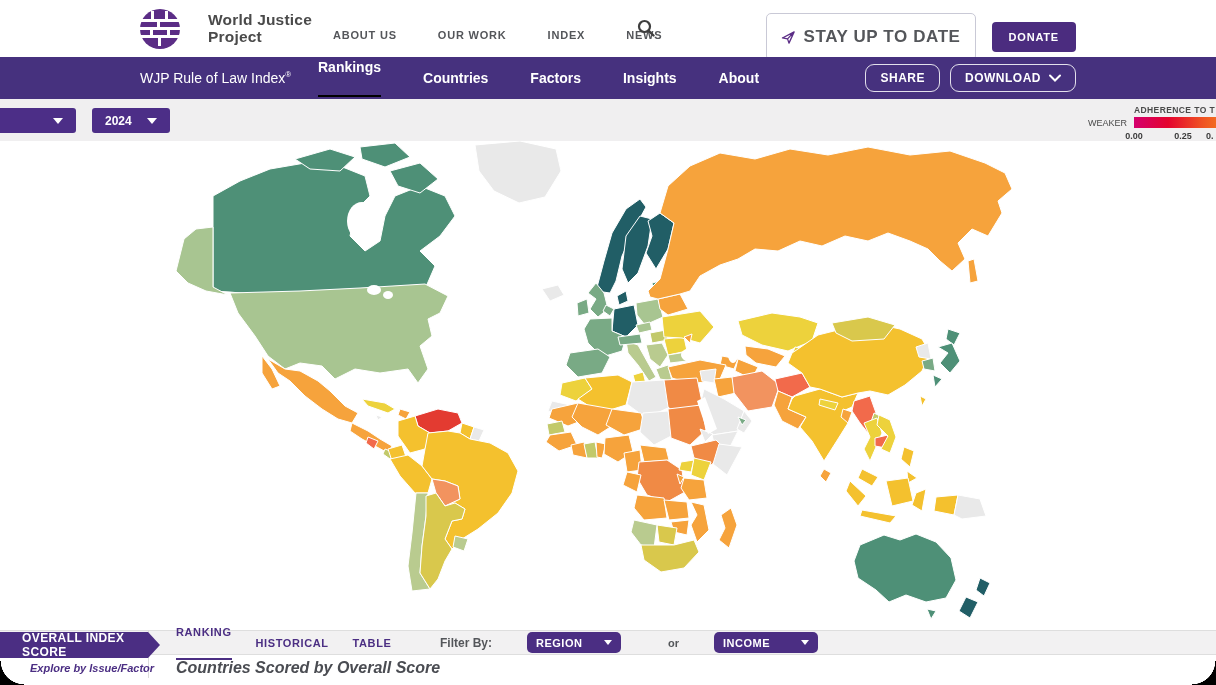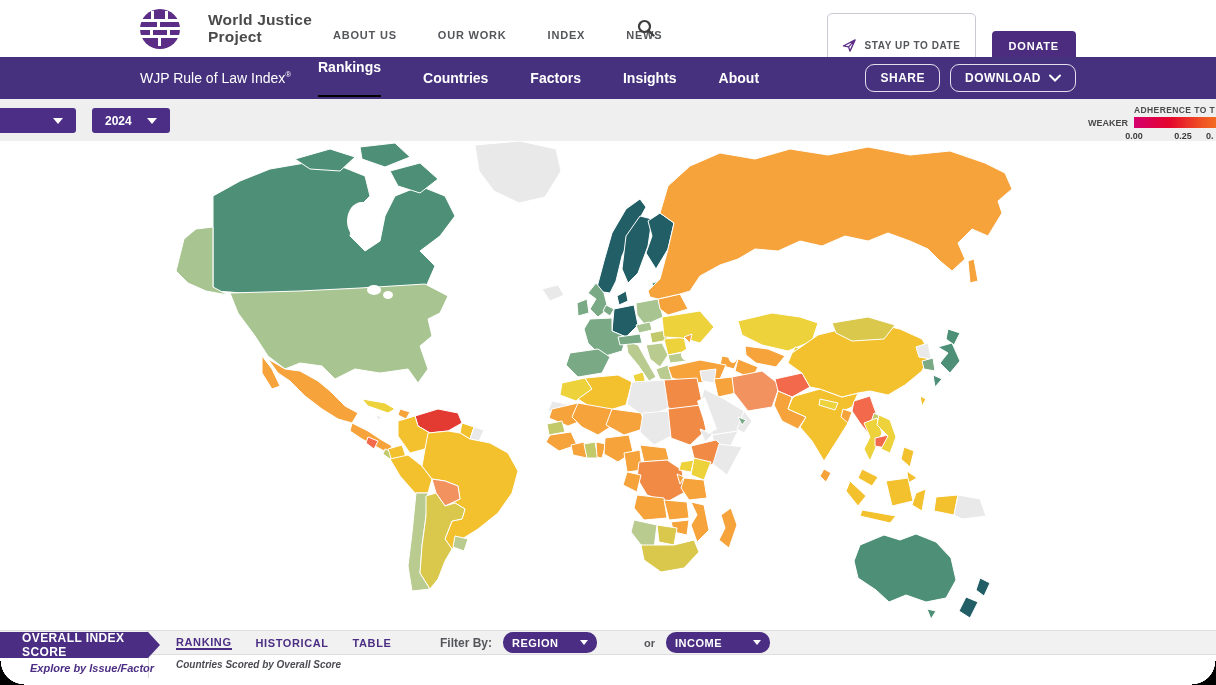--- a/index.html
+++ b/index.html
@@ -8,69 +8,69 @@
 
   
   .top{position:relative;height:57px;background:#fff;display:flex;align-items:center;}
   .logo{position:absolute;left:138px;top:7px;display:flex;align-items:center;cursor:pointer;gap:16px;}
   .logo-globe{width:44px;height:44px;}
   .logo-text{margin-left:10px;font-weight:bold;font-size:15.5px;line-height:1.08;color:#4a4a4a;letter-spacing:.2px;}
   .top-nav{position:absolute;left:333px;top:0;height:69px;display:flex;align-items:center;gap:41px;}
   .top-nav a{font-size:11px;font-weight:bold;letter-spacing:.8px;color:#54565a;text-decoration:none;cursor:pointer;}
   .search{position:absolute;left:637px;top:19px;cursor:pointer;}
   .top-actions{position:absolute;right:140px;top:13px;display:flex;gap:16px;align-items:center;}
-  .btn-outline{display:flex;align-items:center;gap:8px;background:#fff;border:1px solid #c9c9d6;border-radius:5px;padding:24px 14px;font-family:inherit;font-size:10px;font-weight:bold;letter-spacing:.6px;color:#54565a;cursor:pointer;}
+  .btn-outline{display:flex;align-items:center;gap:8px;background:#fff;border:1px solid #c9c9d6;border-radius:5px;padding:13px 14px;font-family:inherit;font-size:17px;font-weight:bold;letter-spacing:.6px;color:#54565a;cursor:pointer;}
   .btn-donate{background:#4b2c7f;color:#fff;border:none;border-radius:4px;padding:9px 17px;font-family:inherit;font-size:11px;font-weight:bold;letter-spacing:.8px;cursor:pointer;}
 
   
   .purplebar{position:relative;height:42px;background:#46317e;display:flex;align-items:center;color:#fff;}
   .brand{position:absolute;left:140px;font-size:14px;cursor:pointer;}
   .brand sup{font-size:8px;}
   .subnav-items{position:absolute;left:318px;display:flex;gap:42px;align-items:center;}
   .subnav-items a{font-size:14px;font-weight:bold;color:#fff;text-decoration:none;cursor:pointer;}
   .subnav-items a.active{padding-bottom:20px;border-bottom:2px solid #000000;}
   .subnav-actions{position:absolute;right:140px;display:flex;gap:10px;align-items:center;}
   .pill{display:flex;align-items:center;gap:8px;background:transparent;border:1.5px solid rgba(255,255,255,.85);border-radius:9px;color:#fff;font-family:inherit;font-size:12px;font-weight:bold;letter-spacing:.5px;padding:6px 14px;cursor:pointer;text-align:right;}
 
   
   .controls{position:relative;height:42px;background:#f0eff0;}
   .dd{position:absolute;top:9px;height:25px;background:#4c2e87;border-radius:3px;color:#fff;display:flex;align-items:center;justify-content:space-between;padding:0 13px;font-size:12px;font-weight:bold;cursor:pointer;box-sizing:border-box;}
   .dd-left{left:-64px;width:140px;justify-content:flex-end;}
   .dd-year{left:92px;width:78px;}
   .tri{width:0;height:0;border-left:5px solid transparent;border-right:5px solid transparent;border-top:6px solid #fff;}
   .legend{position:absolute;top:6px;left:1088px;width:260px;height:36px;}
   .legend-title{position:absolute;left:46px;top:0;font-size:8.5px;font-weight:bold;letter-spacing:.4px;color:#4a4a4a;white-space:nowrap;}
-  .legend-weaker{position:absolute;left:0;top:13px;font-size:9px;font-weight:bold;color:#4a4a4a;}
+  .legend-weaker{position:absolute;left:0;top:13px;font-size:9px;font-weight:normal;color:#4a4a4a;}
   .legend-bar{position:absolute;left:46px;top:11.5px;width:170px;height:11px;}
   .legend-ticks span{position:absolute;top:26px;font-size:9px;font-weight:bold;color:#3c3c3c;white-space:nowrap;}
   .lt0{left:34px;width:24px;text-align:center;}
   .lt1{left:83px;width:24px;text-align:center;}
   .lt2{left:118px;}
 
   
   .map-area{position:relative;height:482px;background:#fff;}
   .map-area svg{display:block;}
 
   
   .bottom{position:relative;height:55px;background:#fff;}
   .bb-gray{position:absolute;top:7px;left:0;right:0;height:25px;background:#f2f1f2;border-top:1px solid #dedede;border-bottom:1px solid #dedede;box-sizing:border-box;}
   .bb-vline{position:absolute;top:7px;bottom:0;left:148px;width:1px;background:#dcdcdc;}
   .banner{position:absolute;top:9px;left:0;height:26px;width:160px;background:#4b2e83;color:#fff;display:flex;align-items:center;padding-left:22px;font-size:12px;font-weight:bold;letter-spacing:.4px;box-sizing:border-box;clip-path:polygon(0 0,148px 0,160px 50%,148px 100%,0 100%);}
   .explore{position:absolute;left:30px;top:39px;font-size:11px;font-weight:bold;font-style:italic;color:#4b2e83;cursor:pointer;white-space:nowrap;}
   .tabs{position:absolute;left:176px;top:7px;height:25px;display:flex;gap:24px;align-items:center;}
   .tabs a{font-size:11px;font-weight:bold;letter-spacing:.6px;color:#4b2e83;text-decoration:none;cursor:pointer;}
-  .tabs a.active{padding-bottom:0;border-bottom:2.5px solid #4b2e83;}
+  .tabs a.active{padding-bottom:20px;border-bottom:2.5px solid #4b2e83;}
   .filters{position:absolute;left:440px;top:7px;height:25px;display:flex;align-items:center;gap:11px;}
   .filter-label{font-size:12px;font-weight:bold;color:#54565a;}
   .or-label{font-size:11px;font-weight:bold;color:#54565a;margin-left:36px;}
-  .dd-small{position:relative;height:21px;background:#4b2e83;border-radius:10px;color:#fff;display:flex;align-items:center;justify-content:space-between;padding:0 9px;font-size:11px;font-weight:bold;letter-spacing:.5px;cursor:pointer;box-sizing:border-box;}
+  .dd-small{position:relative;height:21px;background:#4b2e83;border-radius:5px;color:#fff;display:flex;align-items:center;justify-content:space-between;padding:0 9px;font-size:11px;font-weight:bold;letter-spacing:.5px;cursor:pointer;box-sizing:border-box;margin-left:24px;}
   .dd-region{width:94px;}
   .dd-income{width:104px;}
   .dd-small .tri{border-left-width:4.5px;border-right-width:4.5px;border-top-width:5.5px;}
-  .section-title{position:absolute;left:176px;top:36px;font-size:10px;font-weight:bold;font-style:italic;color:#4a4c52;white-space:nowrap;}
+  .section-title{position:absolute;left:176px;top:36px;font-size:16px;font-weight:bold;font-style:italic;color:#4a4c52;white-space:nowrap;}
 
   
   .corner{position:absolute;bottom:0;width:24px;height:24px;z-index:60;pointer-events:none;}
   .corner.bl{left:0;background:radial-gradient(circle 24px at 100% 0%, transparent 0 23px, #000 23.5px);}
   .corner.br{right:0;background:radial-gradient(circle 24px at 0% 0%, transparent 0 23px, #000 23.5px);}
 </style>
 </head>
 <body>
 
 <div class="page">

